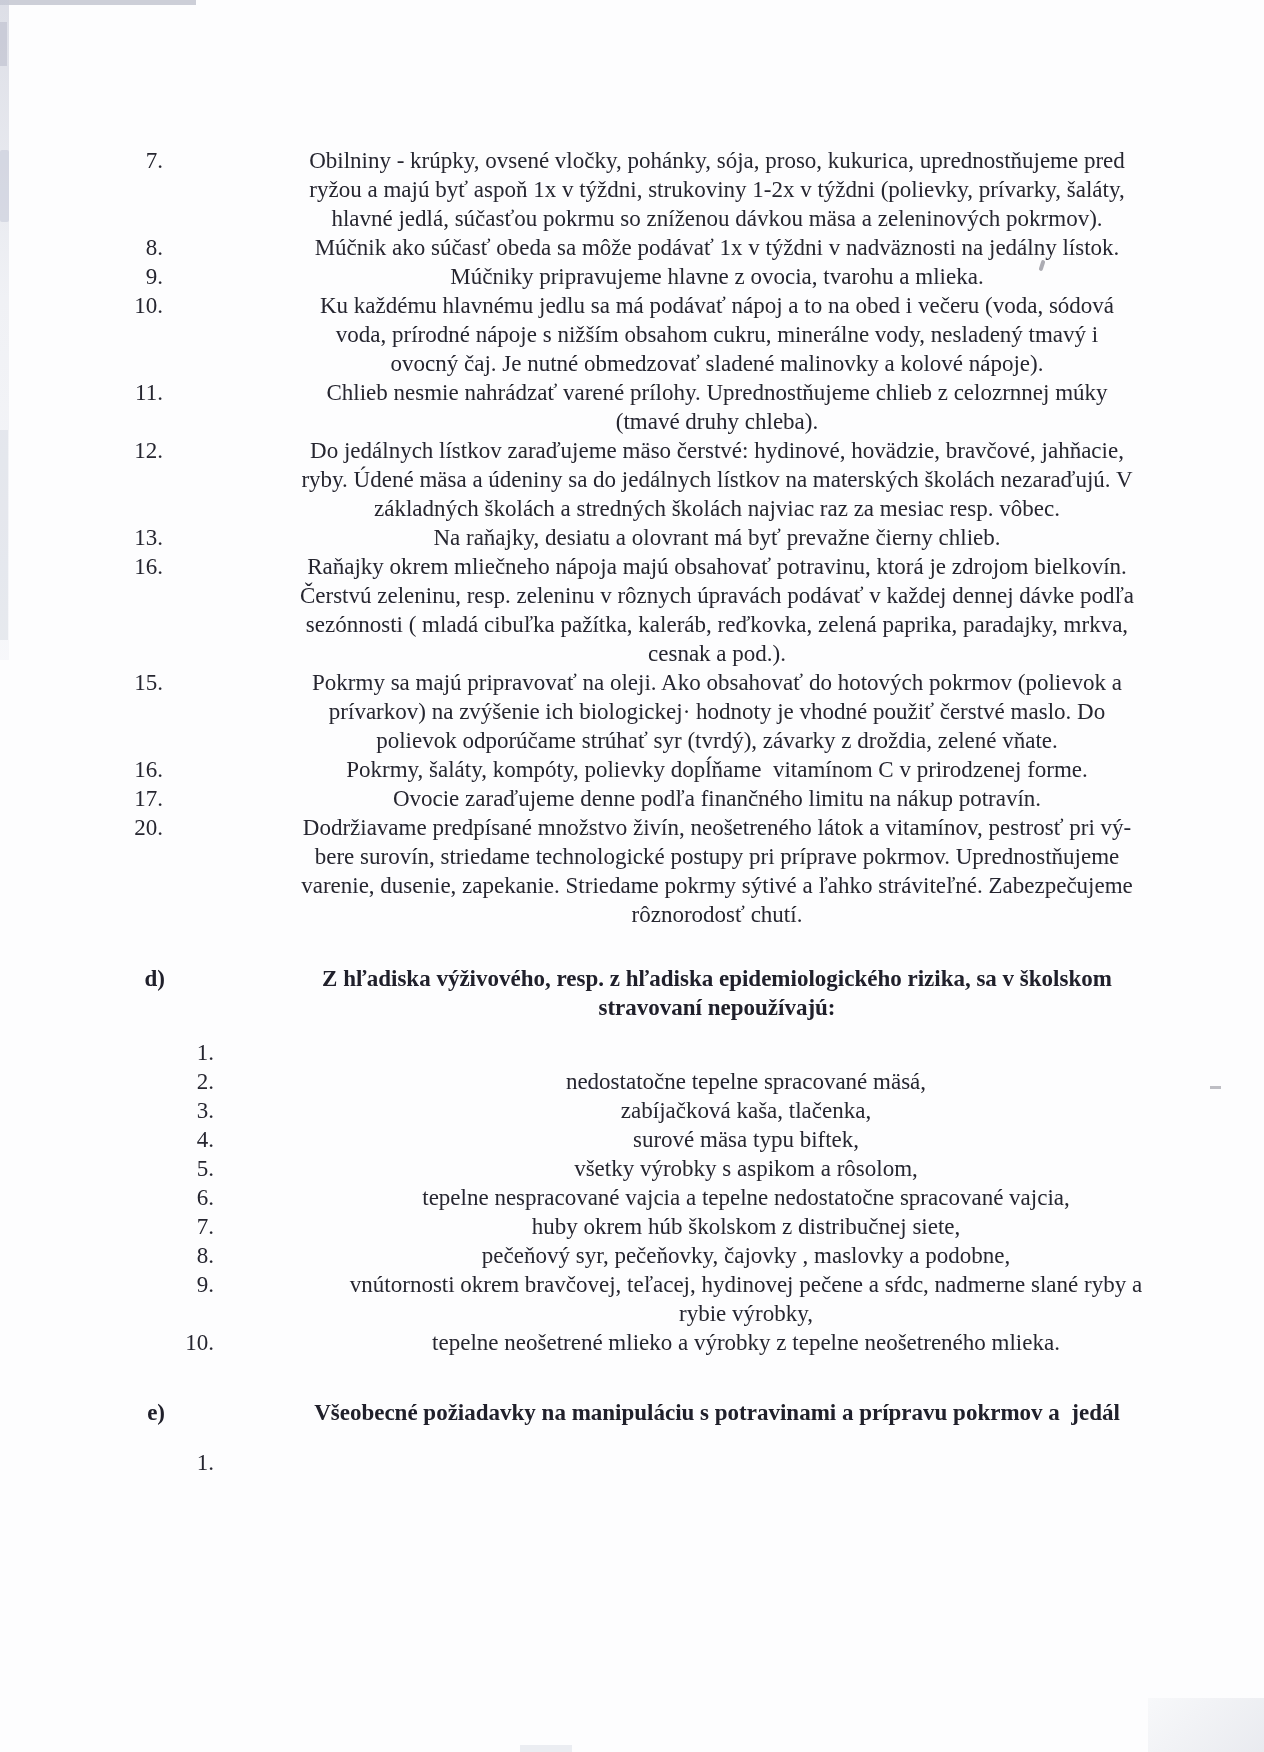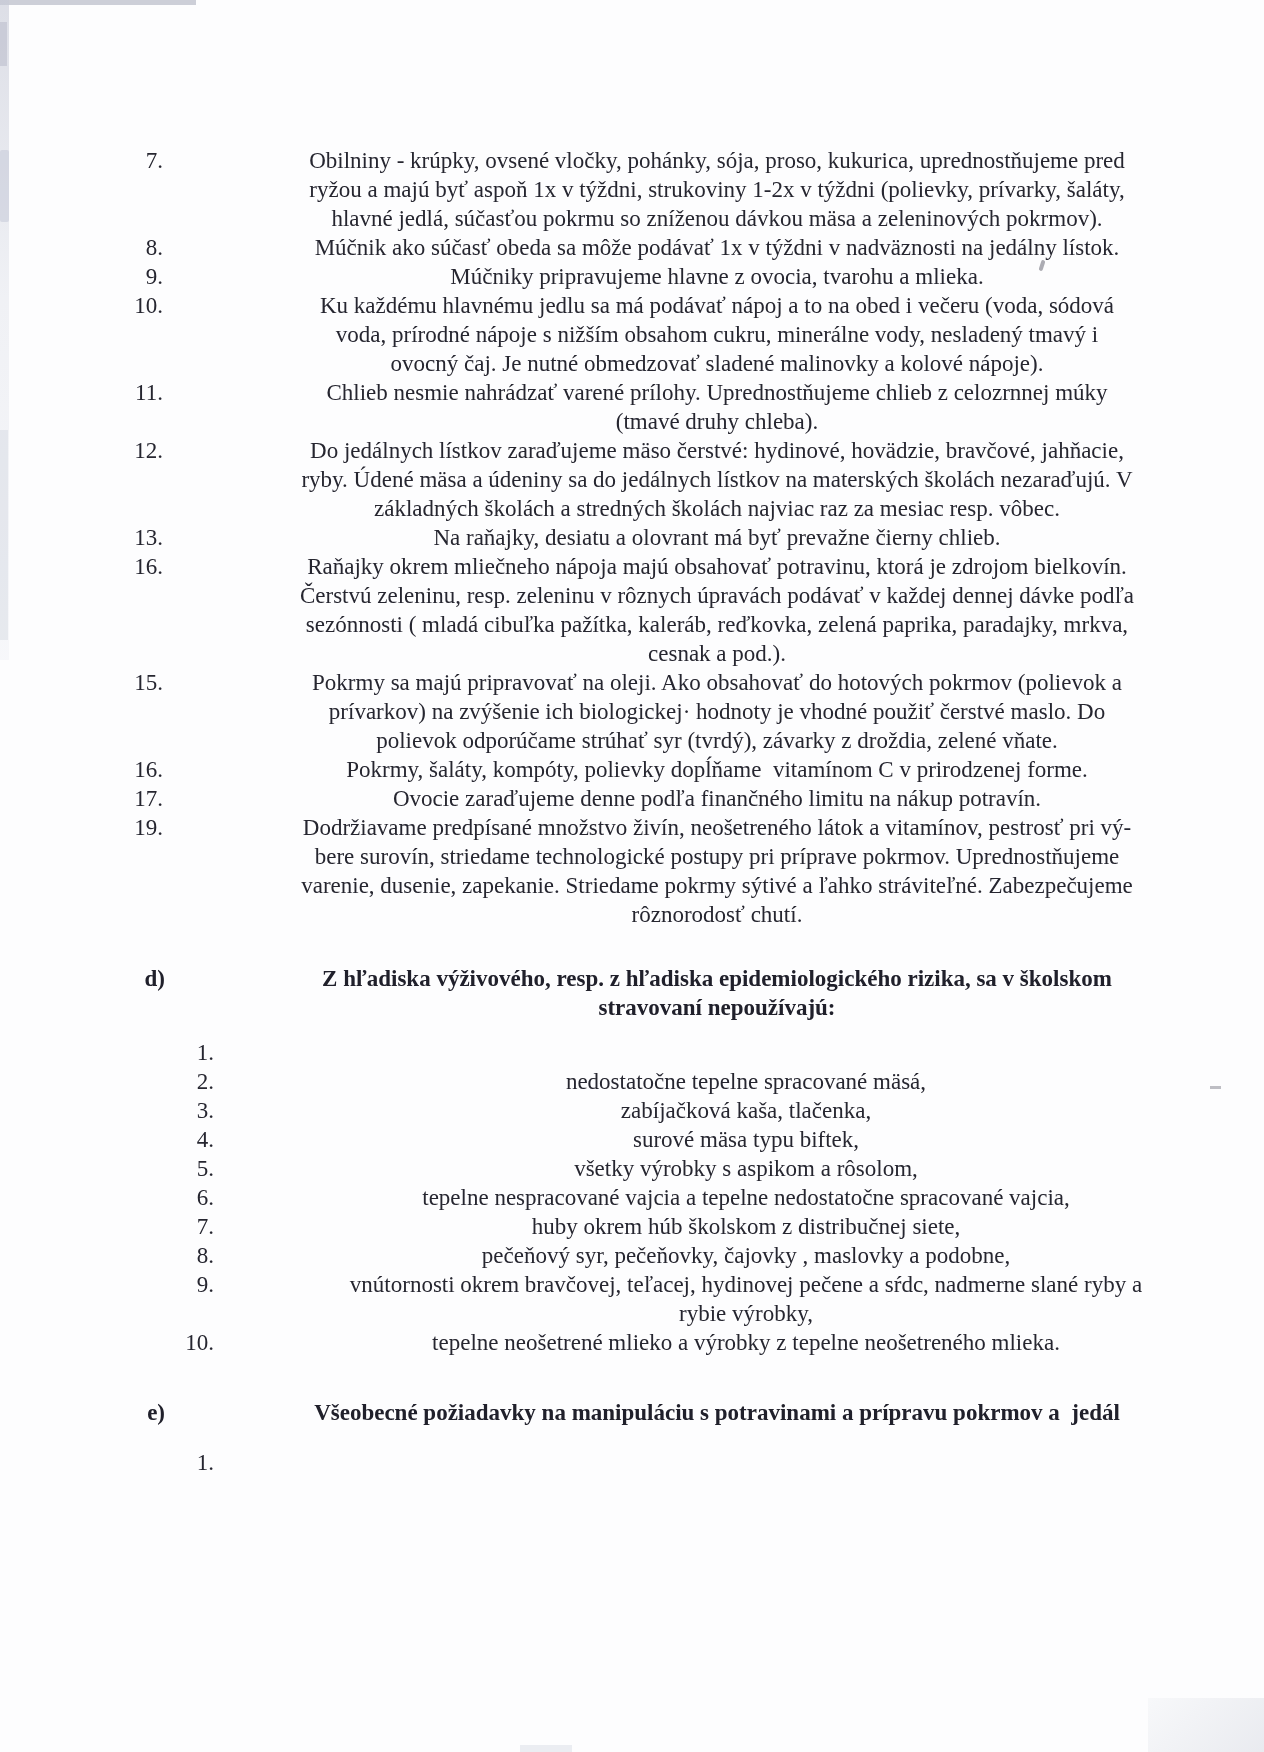--- a/index.html
+++ b/index.html
@@ -108,21 +108,21 @@
         </div>
       <div class="row">
           <span class="num">16.</span>
           <span class="txt">Pokrmy, šaláty, kompóty, polievky dopĺňame  vitamínom C v prirodzenej forme.</span>
         </div>
       <div class="row">
           <span class="num">17.</span>
           <span class="txt">Ovocie zaraďujeme denne podľa finančného limitu na nákup potravín.</span>
         </div>
       <div class="row">
-          <span class="num">19.</span>
+          <span class="num">20.</span>
           <span class="txt">Dodržiavame predpísané množstvo živín, neošetreného látok a vitamínov, pestrosť pri vý-
 bere surovín, striedame technologické postupy pri príprave pokrmov. Uprednostňujeme
 varenie, dusenie, zapekanie. Striedame pokrmy sýtivé a ľahko stráviteľné. Zabezpečujeme
 rôznorodosť chutí.</span>
         </div>
     </div>
 
     <div id="d-heading" class="row heading">
       <span class="num">d)</span>
       <span class="txt">Z hľadiska výživového, resp. z hľadiska epidemiologického rizika, sa v školskom

